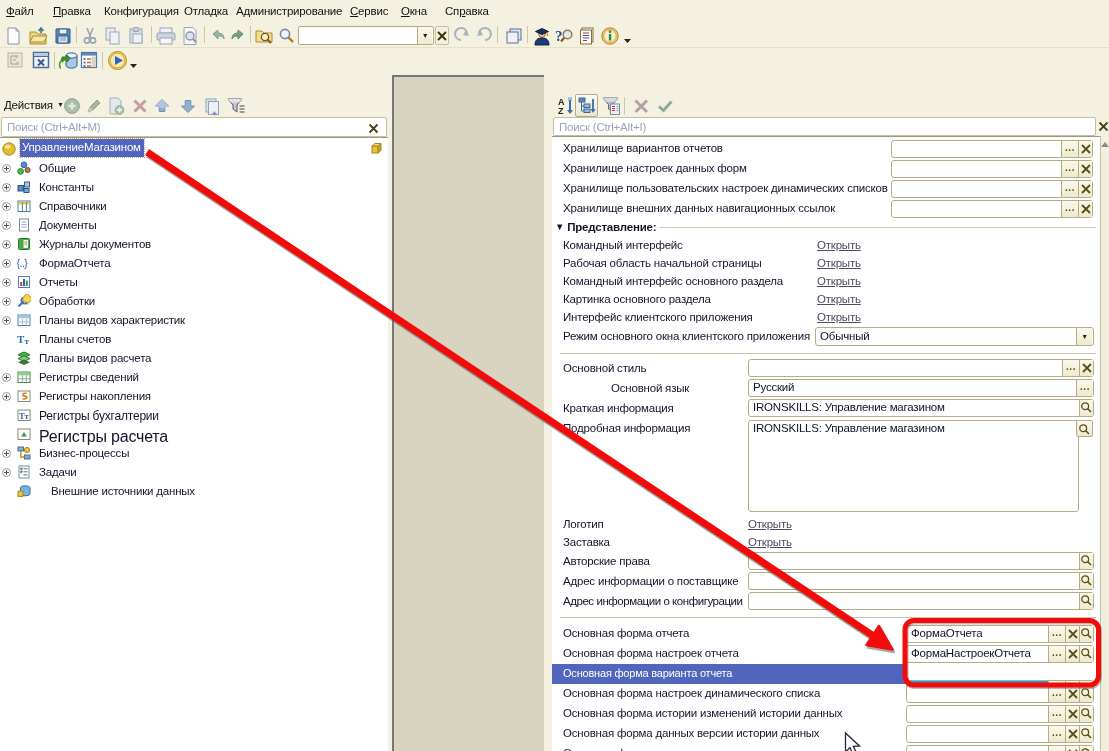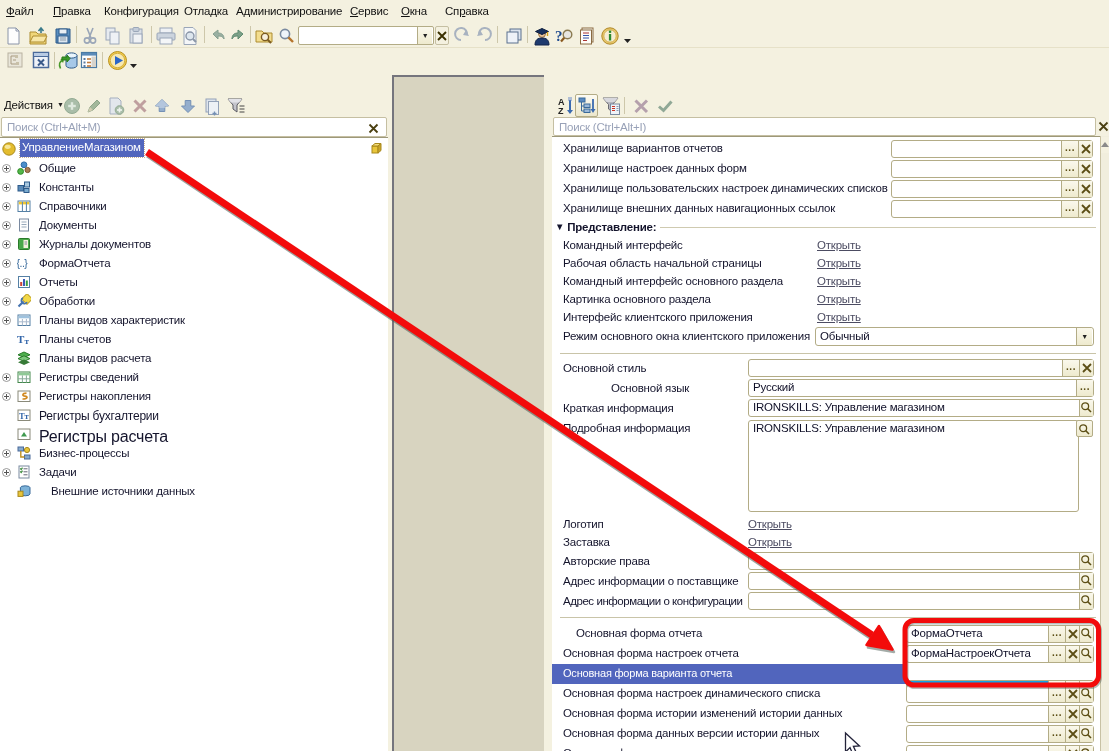--- a/index.html
+++ b/index.html
@@ -614,21 +614,21 @@
           </svg></div>
       </div>
       <div style="position: absolute; left: 11px; top: 458px; font-size: 11.5px; letter-spacing: -0.45px; color: rgb(20, 20, 44); white-space: nowrap;">Адрес информации о конфигурации</div>
       <div style="position: absolute; left: 196px; top: 455px; width: 346px; height: 18px; background: rgb(255, 255, 255); border: 1px solid rgb(179, 172, 134); border-radius: 3px;">
         <div style="position: absolute; left: 330px; top: 0px; width: 14px; height: 16px; border-left: 1px solid rgb(179, 172, 134); background: linear-gradient(rgb(250, 248, 236), rgb(238, 234, 206)); color: rgb(92, 78, 21); text-align: center; font-size: 10px; line-height: 13px;"><svg width="13" height="13" style="margin-top:1px">
             <circle cx="5.2" cy="5.2" r="3.4" fill="none" stroke="#5c4e15" stroke-width="1.3"></circle>
             <line x1="7.8" y1="7.8" x2="11" y2="11" stroke="#5c4e15" stroke-width="1.6"></line>
           </svg></div>
       </div>
       <div style="position: absolute; left: 8px; top: 480px; width: 536px; height: 1px; background: rgb(201, 196, 168);"></div>
-      <div style="position: absolute; left: 11px; top: 490px; font-size: 11.5px; color: rgb(20, 20, 44); white-space: nowrap; margin-left: 13px;">Основная форма отчета</div>
+      <div style="position: absolute; left: 11px; top: 490px; font-size: 11.5px; color: rgb(20, 20, 44); white-space: nowrap;">Основная форма отчета</div>
       <div style="position: absolute; left: 354px; top: 488px; width: 188px; height: 18px; background: rgb(255, 255, 255); border: 1px solid rgb(179, 172, 134); border-radius: 3px;">
         <div style="position: absolute; left: 4px; top: 1px; font-size: 11.5px; color: rgb(16, 16, 40); white-space: nowrap;">ФормаОтчета</div>
         <div style="position: absolute; left: 172px; top: 0px; width: 14px; height: 16px; border-left: 1px solid rgb(179, 172, 134); background: linear-gradient(rgb(250, 248, 236), rgb(238, 234, 206)); color: rgb(92, 78, 21); text-align: center; font-size: 10px; line-height: 13px;"><svg width="13" height="13" style="margin-top:1px">
             <circle cx="5.2" cy="5.2" r="3.4" fill="none" stroke="#5c4e15" stroke-width="1.3"></circle>
             <line x1="7.8" y1="7.8" x2="11" y2="11" stroke="#5c4e15" stroke-width="1.6"></line>
           </svg></div>
         <div style="position: absolute; left: 158px; top: 0px; width: 14px; height: 16px; border-left: 1px solid rgb(179, 172, 134); background: linear-gradient(rgb(250, 248, 236), rgb(238, 234, 206)); color: rgb(92, 78, 21); text-align: center; font-size: 10px; line-height: 13px;"><svg width="10" height="10" style="margin-top:3px">
             <path d="M1 1 L9 9 M9 1 L1 9" stroke="#5c4e15" stroke-width="1.8"></path>
           </svg></div>
         <div style="position: absolute; left: 141px; top: 0px; width: 17px; height: 16px; border-left: 1px solid rgb(179, 172, 134); background: linear-gradient(rgb(250, 248, 236), rgb(238, 234, 206)); color: rgb(92, 78, 21); text-align: center; font-size: 10px; line-height: 13px;"><b style="letter-spacing:0.5px;font-size:10px;">...</b></div>

